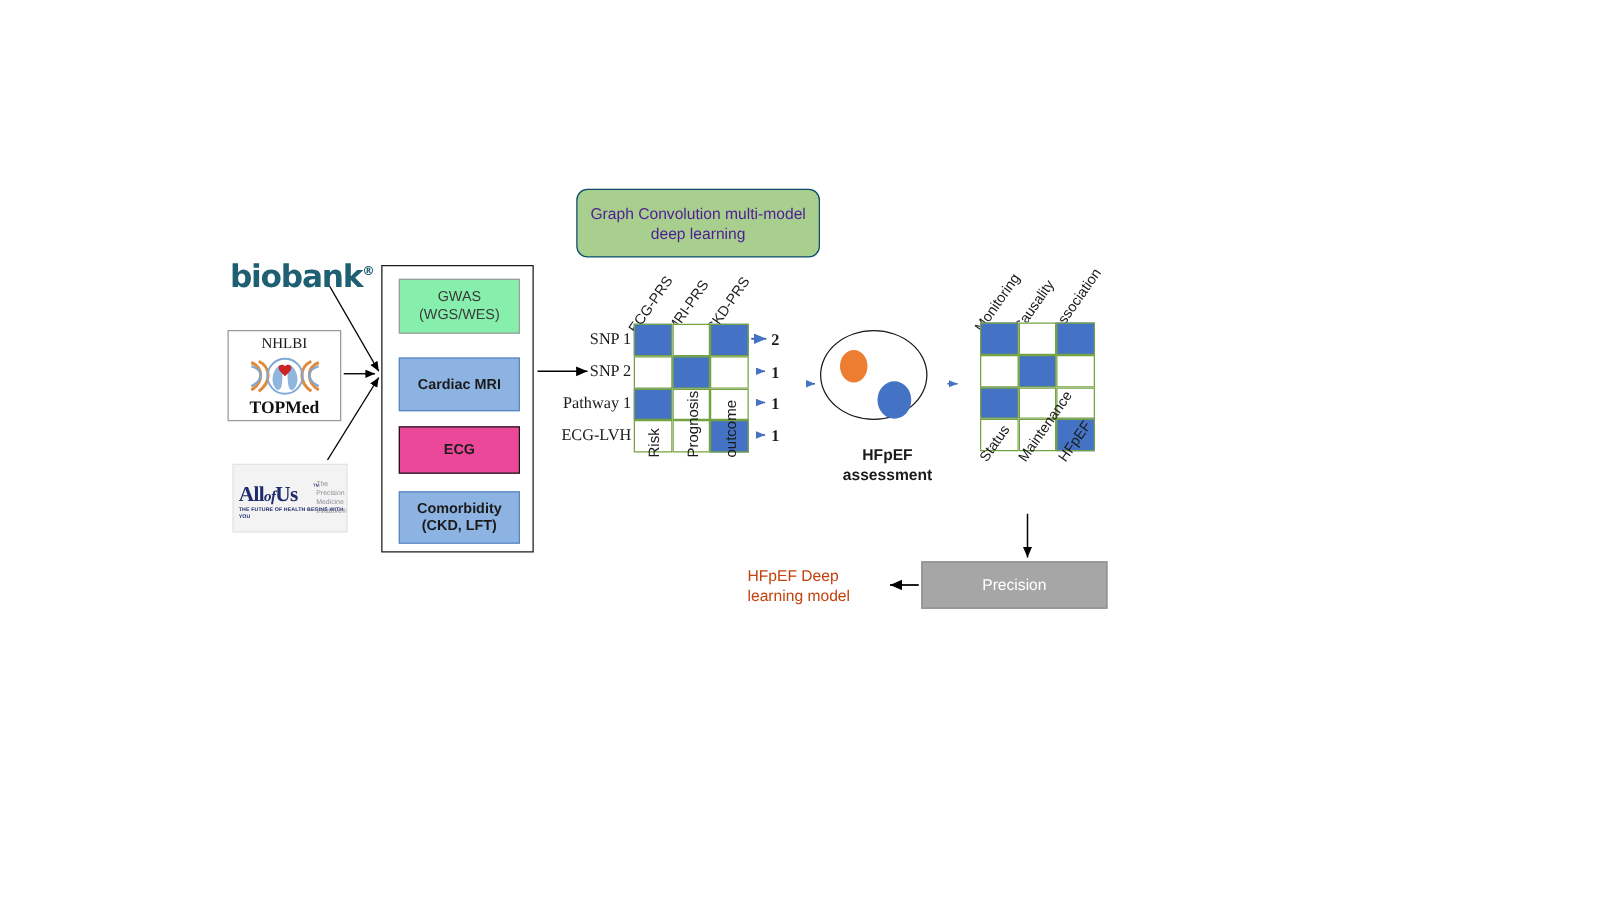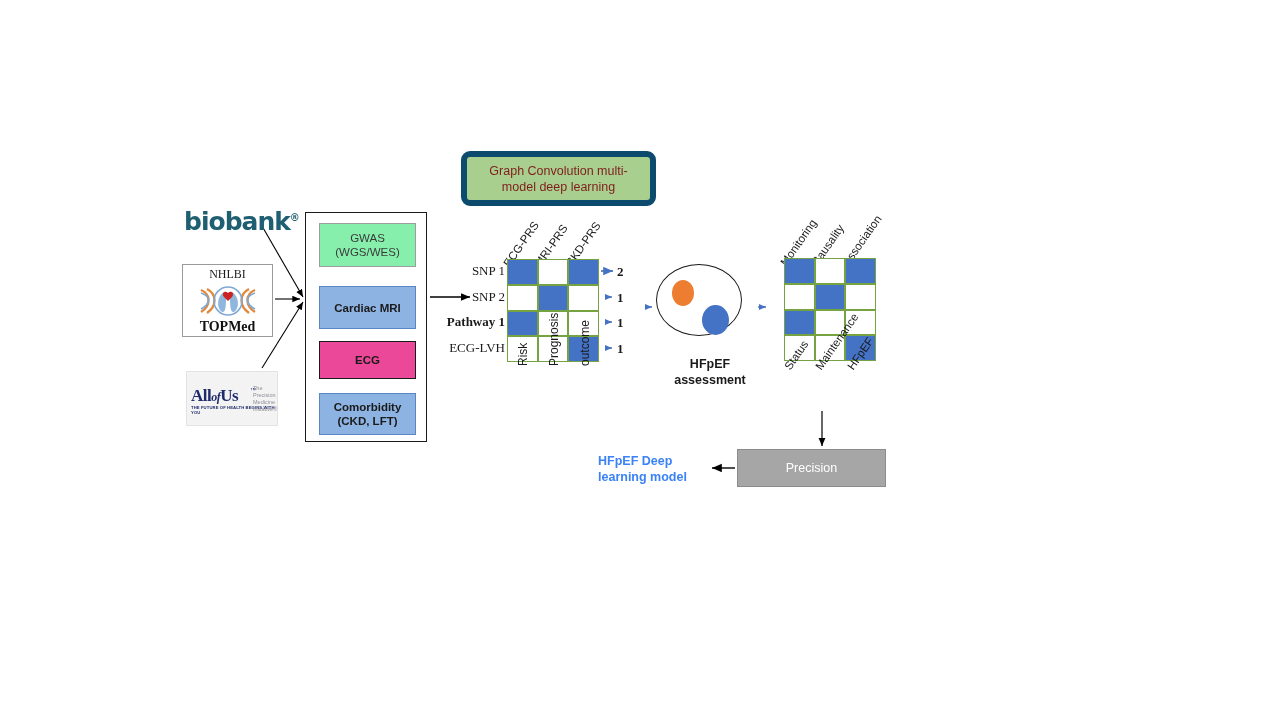--- a/index.html
+++ b/index.html
@@ -157,30 +157,30 @@
     top: 180px; height: 42px;
     background: #8db3e2;
     border-color: #5b86c4;
   }
 
   
   #green-box {
     left: 461px; top: 151px;
     width: 195px; height: 55px;
     background: #a9cf8f;
-    border: 6px solid #0c4a6e;
+    border: 1px solid #0c4a6e;
     border-radius: 9px;
     box-sizing: border-box;
     display: flex;
     align-items: center;
     justify-content: center;
     text-align: center;
     font-size: 12.5px;
     line-height: 16px;
-    color: #7f1d1d;
+    color: #4c1d95;
     padding: 0 8px;
   }
 
   
   .matrix {
     position: absolute;
     display: grid;
     grid-template-columns: repeat(3, 1fr);
     grid-template-rows: repeat(4, 1fr);
   }
@@ -200,21 +200,21 @@
     right: 0;
     width: 70px;
     text-align: right;
     font-size: 13px;
     color: #1a1a1a;
     font-family: "Liberation Serif", serif;
   }
   #m1-rowlabels { left: 432px; top: 259px; width: 73px; height: 103px; }
   #m1-rowlabels .m1-rowlabel:nth-child(1) { top: 4px; }
   #m1-rowlabels .m1-rowlabel:nth-child(2) { top: 30px; }
-  #m1-rowlabels .m1-rowlabel:nth-child(3) { top: 55px; font-weight: bold; }
+  #m1-rowlabels .m1-rowlabel:nth-child(3) { top: 55px; }
   #m1-rowlabels .m1-rowlabel:nth-child(4) { top: 81px; }
 
   
   .rot-diag {
     position: absolute;
     font-size: 11.5px;
     color: #1a1a1a;
     white-space: nowrap;
     transform: rotate(-55deg);
     transform-origin: left bottom;
@@ -290,22 +290,22 @@
     align-items: center;
     justify-content: center;
     color: #ffffff;
     font-size: 12.5px;
   }
   #deep-model-label {
     left: 598px; top: 453px;
     width: 110px;
     font-size: 12.5px;
     line-height: 16px;
-    font-weight: bold;
-    color: #3b82f6;
+    font-weight: normal;
+    color: #c2410c;
   }
 
   svg.overlay {
     position: absolute;
     left: 0; top: 0;
     width: 1280px; height: 720px;
     pointer-events: none;
   }
 </style>
 </head>

